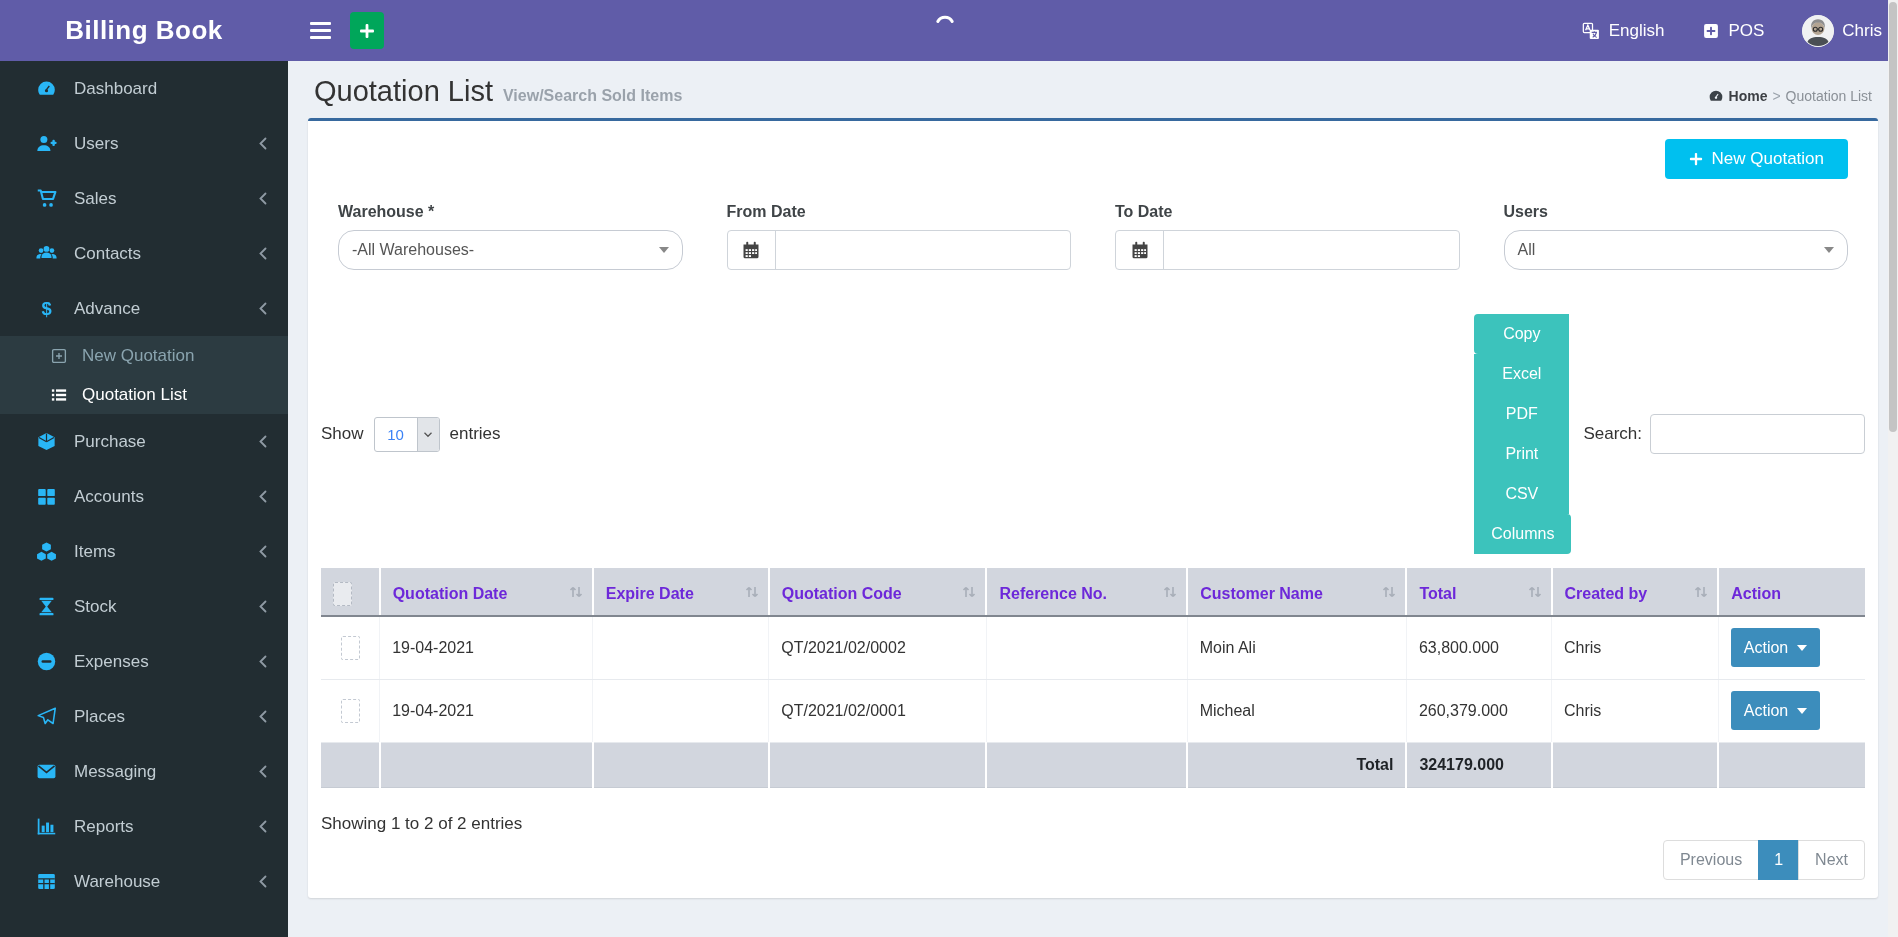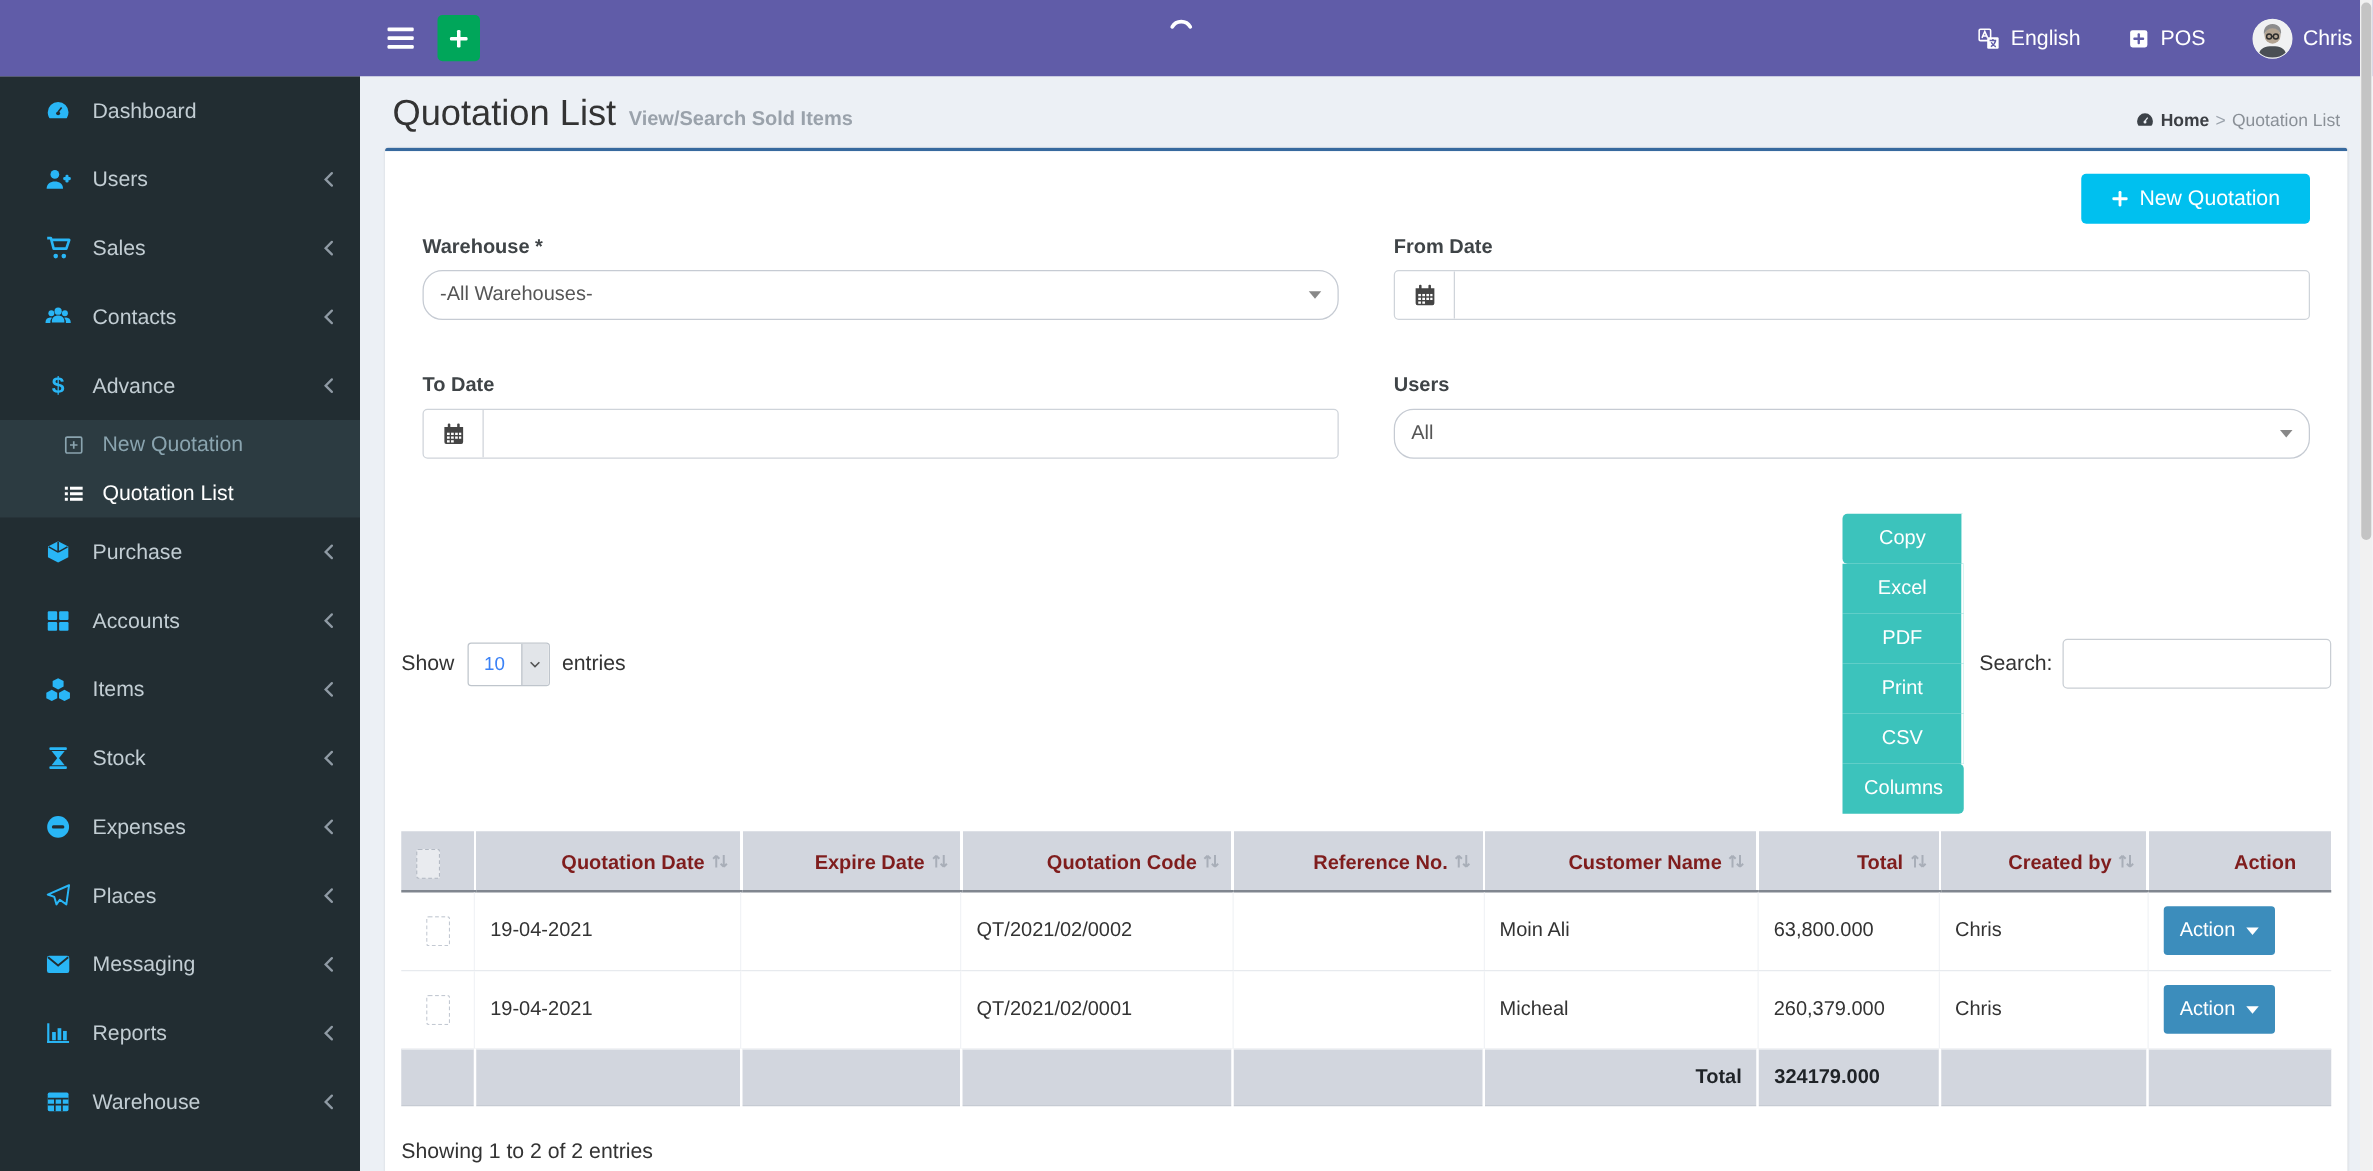--- a/index.html
+++ b/index.html
@@ -53,21 +53,21 @@
   .breadcrumb .current{color:#8a9097;}
 
   .box{margin:0 20px; background:#fff; border-top:3px solid #37699e; border-radius:3px;
        box-shadow:0 1px 2px rgba(0,0,0,.12); padding:18px 13px;}
 
   .box-toolbar{display:flex; justify-content:flex-end; padding:0 17px;}
   .btn-new{display:inline-flex; align-items:center; gap:9px; background:var(--cyan); color:#fff; border:none;
            font-size:17px; padding:0 24px; height:40px; border-radius:4px; cursor:pointer; font-family:inherit;}
   .btn-new svg{width:14px; height:14px;}
 
-  .filter-row{display:grid; grid-template-columns:repeat(2,1fr); gap:44px; padding:0 17px; margin-top:10px;}
+  .filter-row{display:grid; grid-template-columns:repeat(4,1fr); gap:44px; padding:0 17px; margin-top:24px;}
   .filter-label{display:block; font-weight:bold; font-size:16px; color:#3f4447; margin-bottom:9px;}
   .select-box{position:relative; height:40px; border:1px solid #c6cbd3; border-radius:16px; background:#fff;
               display:flex; align-items:center; padding:0 30px 0 13px; font-size:16px; color:#555; cursor:pointer;}
   .caret{width:0; height:0; border-left:5px solid transparent; border-right:5px solid transparent; border-top:6px solid currentColor; display:inline-block;}
   .select-box .caret{position:absolute; right:13px; color:#888;}
   .date-group{display:flex; height:40px; border:1px solid #cfd4da; border-radius:4px; background:#fff; overflow:hidden;}
   .date-addon{width:48px; display:flex; align-items:center; justify-content:center; border-right:1px solid #cfd4da; color:#444; cursor:pointer;}
   .date-addon svg{width:20px; height:20px;}
   .date-input, .search-input{border:none; outline:none; flex:1; font-size:16px; padding:0 10px; font-family:inherit; color:#333; background:transparent;}
 
@@ -79,21 +79,21 @@
   .export-group{margin-left:auto; display:flex;flex-direction:column;}
   .export-btn{background:var(--teal); color:#fff; border:none; font-size:16px; font-family:inherit; padding:0 17px; height:40px;
               border-right:2px solid #fff; cursor:pointer;}
   .export-btn:first-child{border-radius:4px 0 0 4px;}
   .export-btn:last-child{border-right:none; border-radius:0 4px 4px 0;}
   .search-group{display:flex; align-items:center; gap:8px; margin-left:12px; font-size:17px; color:#333;}
   .search-box{width:215px; height:40px; border:1px solid #c9ced4; border-radius:4px; background:#fff; display:flex;}
 
   
   table.quotes{width:100%; border-collapse:collapse; table-layout:fixed; margin-top:14px; font-size:16px;}
-  table.quotes th{background:var(--thead); text-align:right; font-weight:bold; color:#7f1d1d; height:48px;
+  table.quotes th{background:var(--thead); text-align:left; font-weight:bold; color:#6d28d9; height:48px;
                   padding:4px 28px 0 12px; border-left:2px solid #fff; border-bottom:2px solid #80868f; position:relative;}
   table.quotes th:first-child{border-left:none;}
   .sort-icons{position:absolute; right:8px; top:50%; transform:translateY(-50%); color:#a8aeb8; display:flex;}
   .sort-icons svg{width:16px; height:16px;}
   table.quotes td{background:#fff; height:63px; padding:0 12px; vertical-align:middle; color:#333;
                   border-bottom:1px solid #e7eaee; border-left:1px solid #f1f3f6;}
   table.quotes td:first-child{border-left:none;}
   .cb-cell{text-align:center;}
   .checkbox{display:inline-block; width:19px; height:24px; border:1px dashed #c3c9d2; border-radius:2px; background:#fff; vertical-align:middle; cursor:pointer;}
   th .checkbox{background:rgba(255,255,255,.5); border-color:#b4bac4;}
@@ -114,20 +114,23 @@
   .page-btn.active{background:var(--blue); border-color:var(--blue); color:#fff; padding:0 15px;}
 
   
   .scroll-track{position:absolute; top:0; right:0; width:10px; height:100%; background:#f1f1f1; z-index:10;}
   .scroll-thumb{position:absolute; top:2px; right:1px; width:8px; height:430px; background:#c4c4c4; border-radius:4px; cursor:pointer;}
 </style>
 </head>
 <body>
 
 <div class="navbar">
+  <div class="logo">
+    <span>Billing Book</span>
+  </div>
   <div class="nav-left">
     <span class="hamburger">
         <i></i>
         <i></i>
         <i></i>
       </span>
     <button class="nav-plus">
       <span style="display:flex">
           <svg viewBox="0 0 16 16">
             <rect x="6.6" y="1" width="2.8" height="14" rx="1" fill="#fff"></rect>

